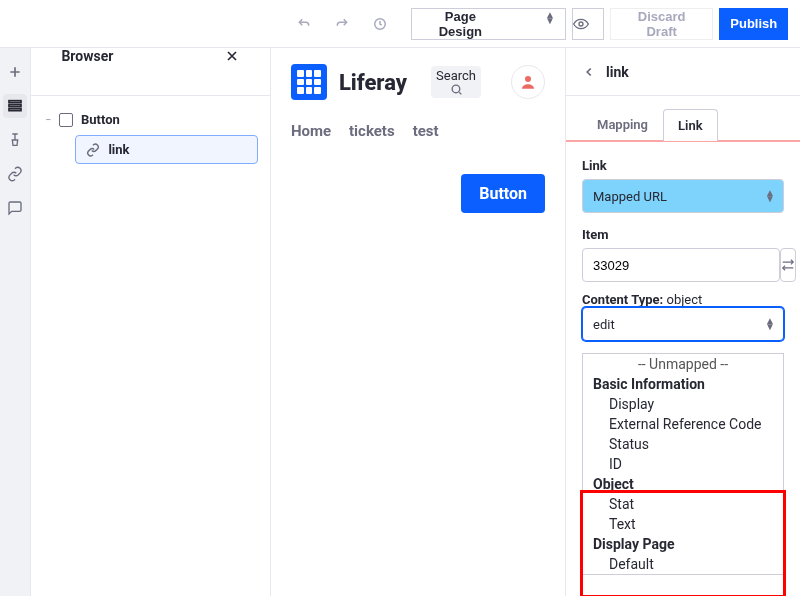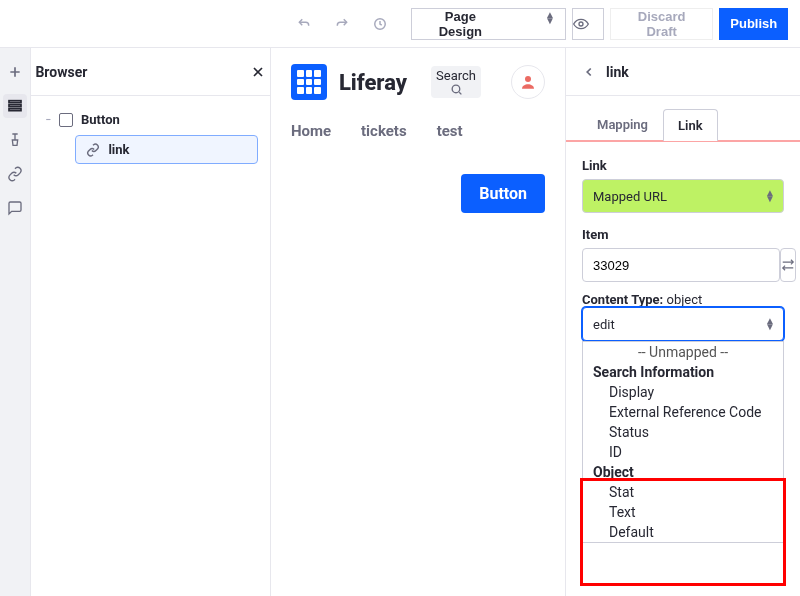--- a/index.html
+++ b/index.html
@@ -9,45 +9,45 @@
 .tb-btn { display: inline-flex; align-items: center; justify-content: flex-start; height: 32px; min-width: 32px; padding: 0 10px; border: 1px solid #cdced9; border-radius: 0; background: #fff; font-weight: 600; font-size: 13px; color: #6b6c7e; cursor: pointer; gap: 38px; }
 .tb-btn.icon-only { padding: 0; width: 32px; }
 .tb-btn.disabled { color: #a7a9bc; cursor: default; border-color: #eee; }
 .tb-btn.primary { background: #0b5fff; color: #fff; border-color: #0b5fff; }
 .tb-btn.ghost { border: none; background: transparent; }
 .main { display: flex; height: 548px; }
 .icon-rail { width: 32px; background: #f1f2f5; border-right: 1px solid #e7e7ed; display: flex; flex-direction: column; align-items: center; padding-top: 12px; gap: 10px; }
 .rail-icon { width: 24px; height: 24px; display: flex; align-items: center; justify-content: center; color: #6b6c7e; border-radius: 4px; cursor: pointer; }
 .rail-icon.active { background: #e7e7ed; }
 .browser-panel { width: 244px; border-right: 1px solid #e7e7ed; }
-.browser-header { height: 48px; display: flex; align-items: center; justify-content: space-between; padding: 0 4px; font-weight: 700; border-bottom: 1px solid #e7e7ed; }
+.browser-header { height: 48px; display: flex; justify-content: space-between; padding: 0 30px; font-weight: 700; border-bottom: 1px solid #e7e7ed; }
 .tree { padding: 12px 8px; }
 .tree-item { display: flex; align-items: center; gap: 8px; padding: 4px 6px; border-radius: 4px; font-size: 13px; font-weight: 700; cursor: pointer; }
 .tree-item .caret { color: #a7a9bc; font-size: 10px; }
 .tree-child { margin-left: 36px; margin-top: 4px; margin-right: 4px; display: flex; align-items: center; gap: 8px; padding: 6px 10px; border: 1px solid #80acff; border-radius: 4px; background: #f0f5ff; font-size: 13px; font-weight: 700; cursor: pointer; }
 .icon-box { width: 14px; height: 14px; border: 1.5px solid #6b6c7e; border-radius: 2px; display: inline-block; }
 .canvas { flex: 1; padding: 16px 20px; position: relative; text-align: right; }
 .site-header { display: flex; align-items: center; gap: 12px; }
 .logo { width: 36px; height: 36px; background: #0b5fff; border-radius: 4px; display: grid; grid-template-columns: repeat(3,1fr); grid-template-rows: repeat(3,1fr); gap: 2px; padding: 6px; }
 .logo div { background: #fff; border-radius: 1px; }
 .site-title { font-size: 22px; font-weight: 800; }
 .search-pill { margin-left: 12px; background: #f1f2f5; border-radius: 4px; padding: 2px 6px; display: flex; flex-direction: column; align-items: center; font-size: 12px; color: #272833; width: 50px; }
 .avatar { width: 34px; height: 34px; border-radius: 50%; border: 1px solid #e7e7ed; display: flex; align-items: center; justify-content: center; color: #e55353; margin-left: 18px; }
-.nav-row { display: flex; gap: 30px; margin-top: 22px; color: #6b6c7e; font-weight: 700; font-size: 15px; }
+.nav-row { display: flex; gap: 18px; margin-top: 22px; color: #6b6c7e; font-weight: 700; font-size: 15px; }
 .canvas-button { margin-top: 34px; display: inline-block; background: #0b5fff; color: #fff; font-weight: 700; padding: 10px 18px; border-radius: 4px; font-size: 16px; margin-left: -20px; }
 .right-panel { width: 235px; border-left: 1px solid #e7e7ed; padding: 0; position: relative; }
 .rp-header { height: 48px; display: flex; align-items: center; gap: 10px; padding: 0 16px; border-bottom: 1px solid #e7e7ed; font-weight: 700; }
 .rp-back { font-size: 16px; color: #6b6c7e; cursor: pointer; }
 .rp-tabs { display: flex; padding: 12px 16px 0 16px; gap: 0; border-bottom: 2px solid #fca5a5; }
 .rp-tab { padding: 8px 14px; font-size: 13px; font-weight: 600; color: #6b6c7e; border: 1px solid transparent; border-bottom: none; cursor: pointer; }
 .rp-tab.active { color: #272833; border-color: #cdced9; border-radius: 4px 4px 0 0; background: #fff; position: relative; top: 1px; }
 .rp-body { padding: 16px; }
 .form-label { font-size: 13px; font-weight: 700; margin-bottom: 6px; margin-top: 14px; }
 .form-label:first-child { margin-top: 0; }
-.select-box { position: relative; border: 1px solid #cdced9; border-radius: 4px; height: 34px; display: flex; align-items: center; padding: 0 28px 0 10px; background: #bef264; font-size: 13px; cursor: pointer; }
+.select-box { position: relative; border: 1px solid #cdced9; border-radius: 4px; height: 34px; display: flex; align-items: center; padding: 0 28px 0 10px; background: #7dd3fc; font-size: 13px; cursor: pointer; }
 .select-box.open { border-color: #0b5fff; box-shadow: 0 0 0 1px #0b5fff; background: #fff; }
 .select-caret { position: absolute; right: 8px; top: 50%; transform: translateY(-50%); font-size: 10px; color: #6b6c7e; display: flex; flex-direction: column; line-height: 6px; }
 .item-row { display: flex; gap: 0; align-items: center; }
 .item-input { flex: 1; border: 1px solid #cdced9; border-radius: 4px; height: 34px; padding: 0 10px; font-size: 13px; }
 .small-btn { width: 34px; height: 34px; border: 1px solid #cdced9; border-radius: 4px; display: flex; align-items: center; justify-content: center; color: #6b6c7e; cursor: pointer; background: #fff; }
 .meta-line { font-size: 13px; margin-top: 10px; }
 .meta-line .k { font-weight: 700; }
 .dropdown-pop { position: absolute; left: 0; right: 0; background: #fff; border: 1px solid #cdced9; z-index: 20; font-size: 14px; max-height: 260px; overflow: visible; }
 .dd-opt { padding: 2px 10px; cursor: pointer; }
 .dd-opt.child { padding-left: 26px; font-weight: 400; }
@@ -229,30 +229,31 @@
       </div>
 
       <div style="position:relative;">
         <div class="select-box open">
           <span>edit</span>
           <span class="select-caret">
               <span>▲</span>
               <span>▼</span>
             </span>
         </div>
-        <div class="dropdown-pop" style="top:34px;">
+        <div class="dropdown-pop" style="top:46px;">
           <div class="dd-opt muted">-- Unmapped --</div>
-          <div class="dd-opt group">Search Information</div>
+          <div class="dd-opt group">Basic Information</div>
           <div class="dd-opt child">Display</div>
           <div class="dd-opt child">External Reference Code</div>
           <div class="dd-opt child">Status</div>
           <div class="dd-opt child">ID</div>
           <div class="dd-opt group">Object</div>
           <div class="dd-opt child">Stat</div>
           <div class="dd-opt child">Text</div>
+          <div class="dd-opt group">Display Page</div>
           <div class="dd-opt child">Default</div>
 
           <div class="highlight-box" style="top:136px;left:-3px;right:-3px;height:108px;"></div>
         </div>
       </div>
     </div>
   </div>
 </div>
 
 </body></html>

